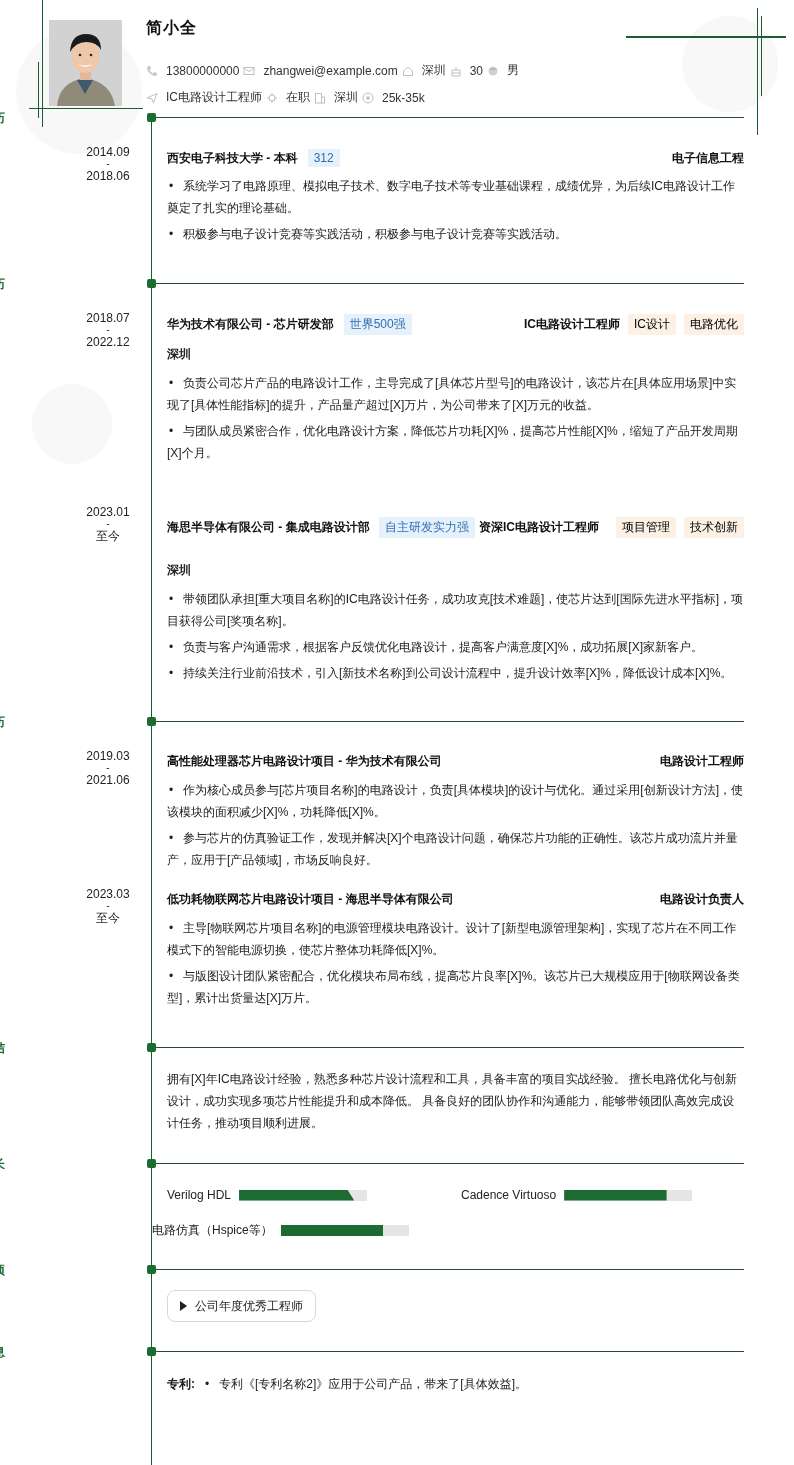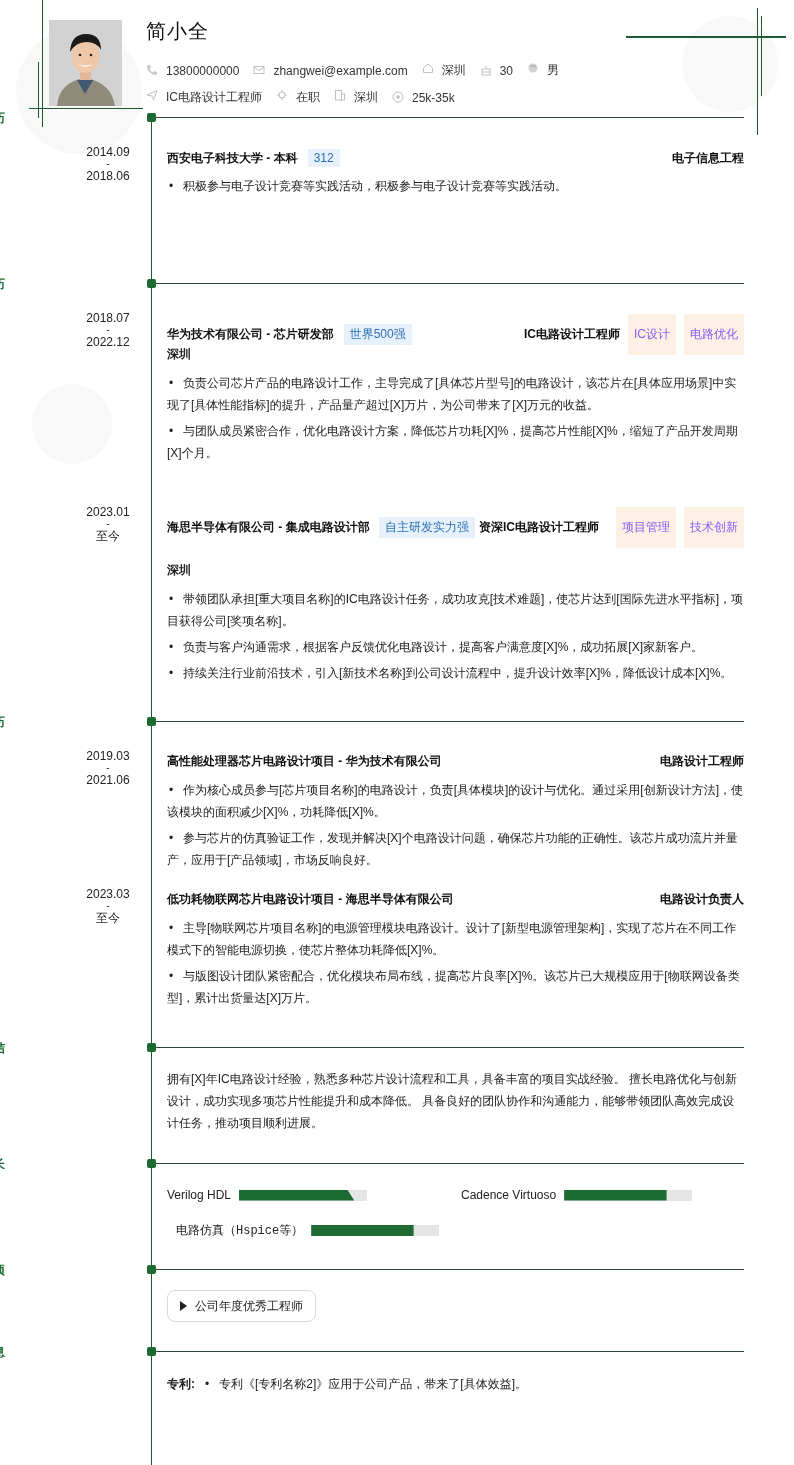--- a/index.html
+++ b/index.html
@@ -5,42 +5,42 @@
   * { box-sizing: border-box; margin: 0; padding: 0; }
   html, body { width: 794px; height: 1465px; background: #ffffff; overflow: hidden; }
   body { position: relative; font-family: "Liberation Sans", "DejaVu Sans", sans-serif; color: #222; font-size: 12px; }
 
   .deco-circle { position: absolute; border-radius: 50%; background: #f8f8f8; }
   .deco-line { position: absolute; background: #1d5b35; }
 
   .avatar { position: absolute; left: 49px; top: 20px; width: 73px; height: 86px; background: #cfcfcf; overflow: hidden; }
   .avatar svg { width: 100%; height: 100%; display: block; }
 
-  .name { position: absolute; left: 146px; top: 18px; font-size: 20px; font-weight: normal; color: #111; letter-spacing: 1px; }
+  .name { position: absolute; left: 146px; top: 18px; font-size: 16px; font-weight: bold; color: #111; letter-spacing: 1px; }
 
   .info-row { position: absolute; left: 146px; display: flex; align-items: center; font-size: 12px; color: #333; }
-  .info-row .item { display: flex; align-items: flex-start; margin-right: 14px; }
+  .info-row .item { display: flex; align-items: center; margin-right: 4px; }
   .info-row .ico { width: 12px; height: 12px; margin-right: 8px; color: #bbb; display: inline-flex; align-items: center; justify-content: center; }
   .info-row .ico svg { width: 12px; height: 12px; }
 
   .timeline-vline { position: absolute; left: 151px; top: 118px; width: 1px; height: 1347px; background: #1d5b35; }
 
   .section-head { position: absolute; left: 0; width: 668px; height: 12px; }
   .section-head .label { position: absolute; right: 663px; top: -2px; font-size: 12px; color: #1b6b33; font-weight: bold; white-space: nowrap; }
   .section-head .dot { position: absolute; left: 147px; top: 1px; width: 9px; height: 9px; background: #1b6b33; border-radius: 2px; }
   .section-head .hline { position: absolute; left: 156px; top: 5px; width: 588px; height: 1px; background: #2a4a36; }
 
   .date { position: absolute; width: 76px; left: 70px; text-align: center; font-size: 12px; color: #222; line-height: 12px; }
   .date div { height: 12px; }
   .date .sep { font-size: 10px; height: 12px; line-height: 12px; }
 
   .entry-head { position: absolute; left: 167px; width: 577px; display: flex; align-items: center; font-size: 12px; font-weight: bold; color: #111; }
   .entry-head .spacer { flex: 1; }
   .tag-blue { background: #e6f1fb; color: #2e6fb5; font-weight: normal; padding: 2px 6px; margin-left: 10px; font-size: 12px; }
-  .tag-orange { background: #fdf1e6; color: #8b5cf6; font-weight: normal; padding: 12px 6px; margin-left: 8px; font-size: 12px; }
+  .tag-orange { background: #fdf1e6; color: #000000; font-weight: normal; padding: 2px 6px; margin-left: 8px; font-size: 12px; }
 
   .sub { position: absolute; left: 167px; font-size: 12px; font-weight: bold; color: #222; }
 
   .bullets { position: absolute; left: 167px; width: 577px; font-size: 12px; color: #222; line-height: 22px; }
   .bullets li { list-style: none; position: relative; padding-left: 0; margin-bottom: 4px; text-indent: 16px; }
   .bullets li::before { content: "•"; position: absolute; left: 2px; text-indent: 0; font-size: 12px; }
 
   .para { position: absolute; left: 167px; width: 577px; font-size: 12px; line-height: 22px; color: #222; }
 
   .skill { position: absolute; display: flex; align-items: center; font-size: 12px; color: #222; }
@@ -182,20 +182,21 @@
   <div class="sep">-</div>
   <div>2018.06</div>
 </div>
 <div class="entry-head" style="top:149px;">
   <span>西安电子科技大学 - 本科</span>
   <span class="tag-blue">312</span>
   <span class="spacer"></span>
   <span>电子信息工程</span>
 </div>
 <ul class="bullets" style="top:175px;">
+  <li>系统学习了电路原理、模拟电子技术、数字电子技术等专业基础课程，成绩优异，为后续IC电路设计工作奠定了扎实的理论基础。</li>
   <li>积极参与电子设计竞赛等实践活动，积极参与电子设计竞赛等实践活动。</li>
 </ul>
 
 <div class="section-head" style="top:278px;">
   <span class="label">工作经历</span>
   <span class="dot"></span>
   <span class="hline"></span>
 </div>
 
 <div class="date" style="top:312px;">
@@ -290,21 +291,21 @@
   <div class="bar">
       <div class="fill" style="width:90%;clip-path:polygon(0 0,100% 0,94% 0,100% 100%,0 100%);"></div>
     </div>
 </div>
 <div class="skill" style="left:461px;top:1188px;">
   <span>Cadence Virtuoso</span>
   <div class="bar">
       <div class="fill" style="width:80%;"></div>
     </div>
 </div>
-<div class="skill" style="left:176px;top:1222px;font-family:Liberation Mono, monospace;">
+<div class="skill" style="left:152px;top:1222px;">
   <span>电路仿真（Hspice等）</span>
   <div class="bar">
       <div class="fill" style="width:80%;"></div>
     </div>
 </div>
 
 <div class="section-head" style="top:1264px;">
   <span class="label">荣誉奖项</span>
   <span class="dot"></span>
   <span class="hline"></span>

